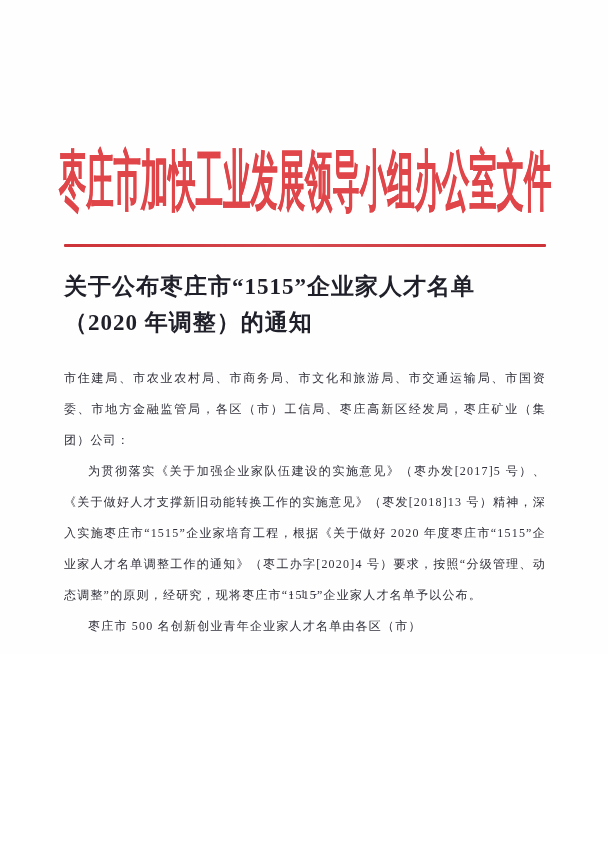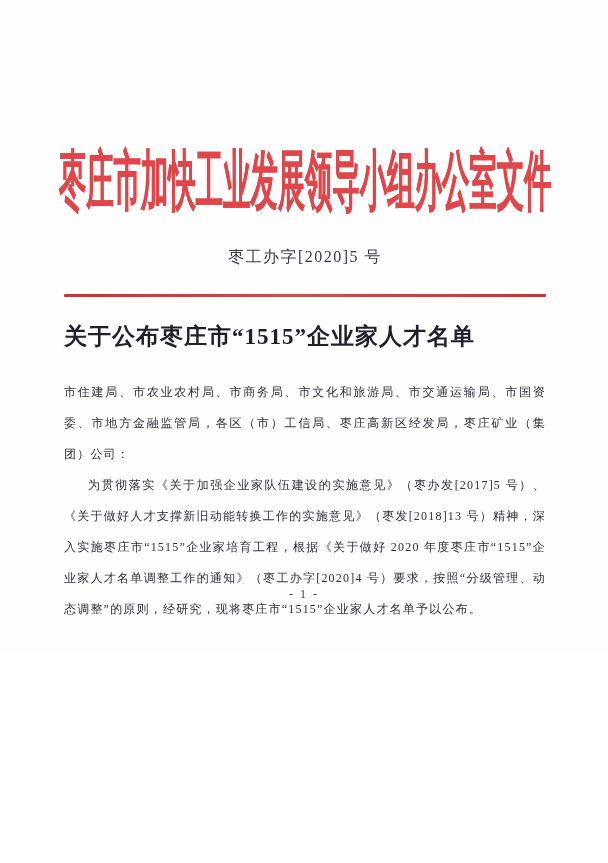--- a/index.html
+++ b/index.html
@@ -92,28 +92,29 @@
 </style>
 </head>
 <body>
 
 <div class="page">
 
   <div class="banner">
     <span class="banner-text">枣庄市加快工业发展领导小组办公室文件</span>
   </div>
 
-  <div class="doc-number">枣工办字[2020]5 号</div>
 
   <div class="red-line"></div>
 
   <div class="notice-title">
     <span>关于公布枣庄市“1515”企业家人才名单</span><br>
+    <span>（2020 年调整）的通知</span>
   </div>
 
   <div class="body-text">
     <p>市住建局、市农业农村局、市商务局、市文化和旅游局、市交通运输局、市国资委、市地方金融监管局，各区（市）工信局、枣庄高新区经发局，枣庄矿业（集团）公司：</p>
     <p class="indent">为贯彻落实《关于加强企业家队伍建设的实施意见》（枣办发[2017]5 号）、《关于做好人才支撑新旧动能转换工作的实施意见》（枣发[2018]13 号）精神，深入实施枣庄市“1515”企业家培育工程，根据《关于做好 2020 年度枣庄市“1515”企业家人才名单调整工作的通知》（枣工办字[2020]4 号）要求，按照“分级管理、动态调整”的原则，经研究，现将枣庄市“1515”企业家人才名单予以公布。</p>
+    <p class="indent">枣庄市 500 名创新创业青年企业家人才名单由各区（市）</p>
   </div>
 
   <div class="page-footer">- 1 -</div>
 
 </div>
 
 </body></html>

